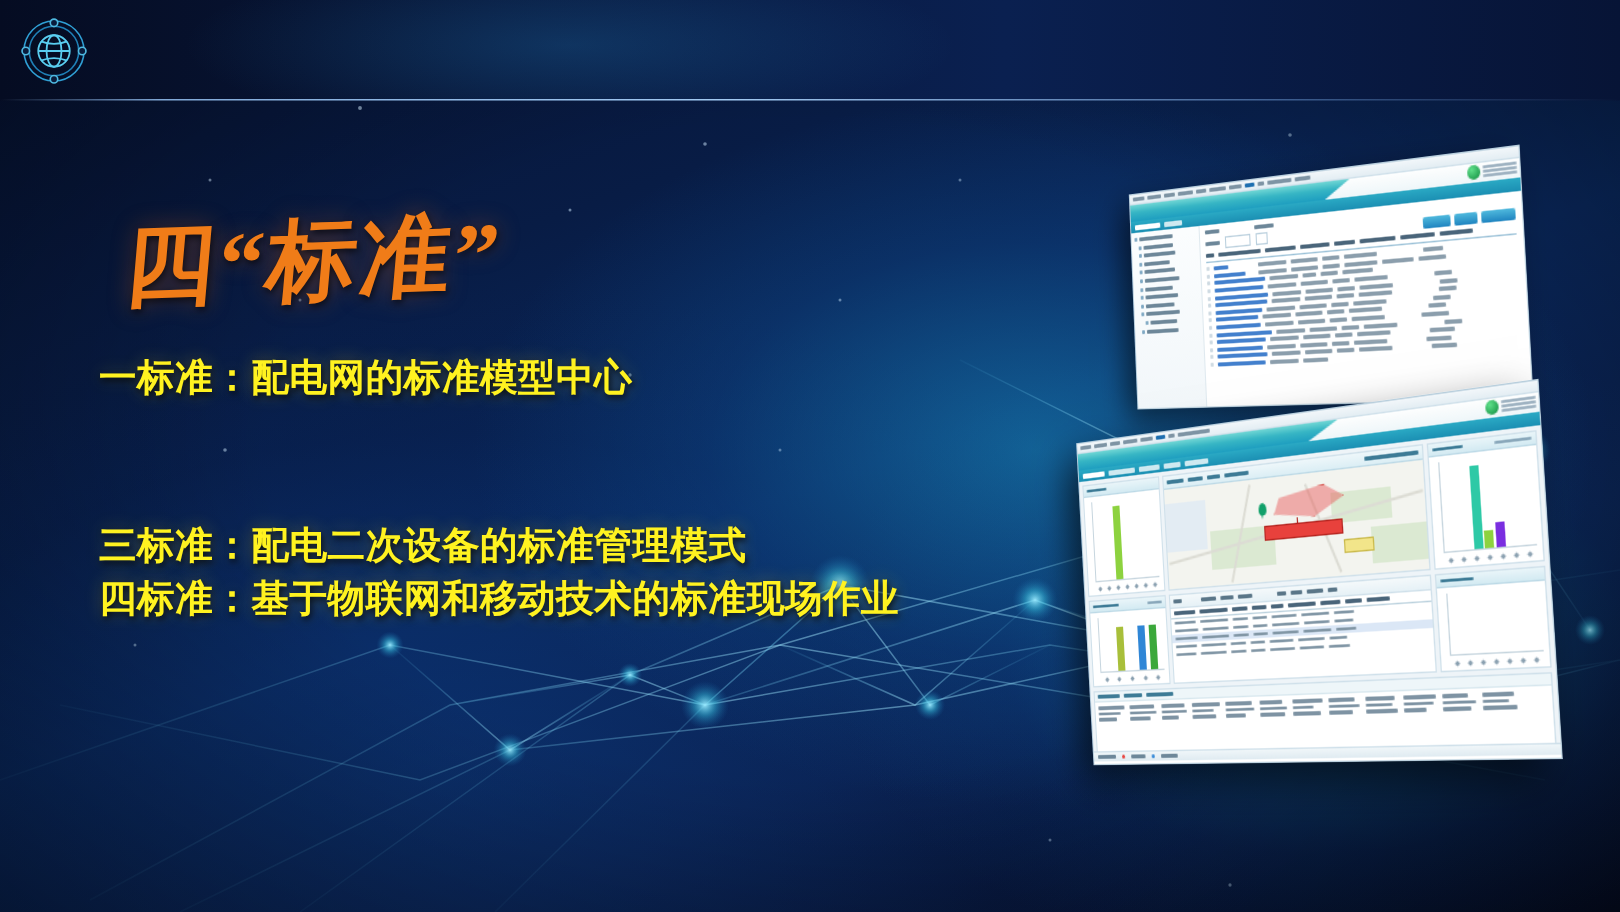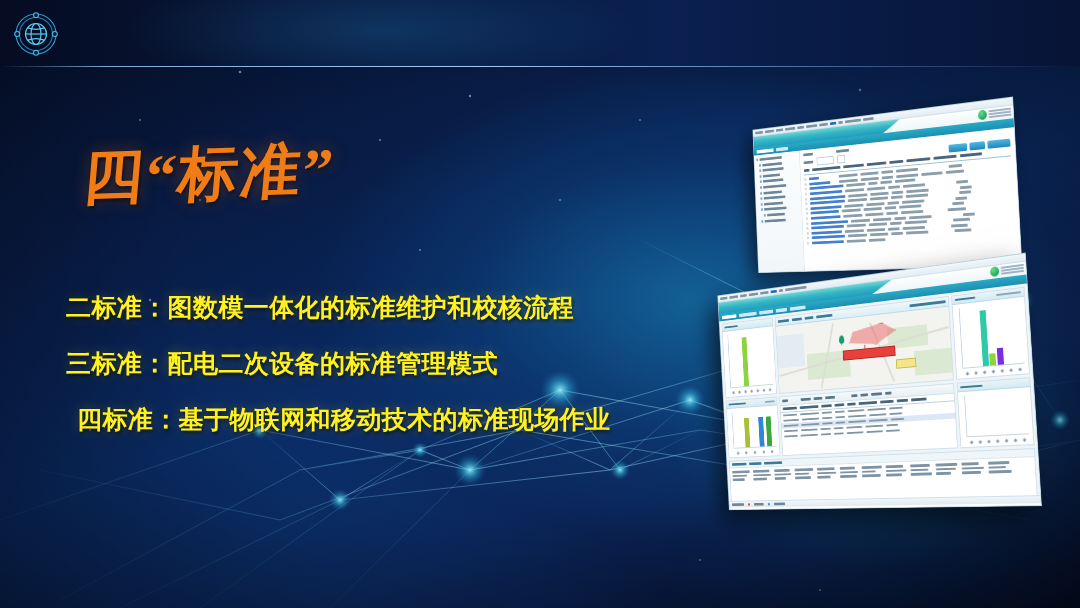--- a/index.html
+++ b/index.html
@@ -38,21 +38,21 @@
   
   #calli{position:absolute;left:84px;top:134px;font-size:60px;font-weight:bold;
     color:#f07c18;font-family:"Liberation Serif",serif;letter-spacing:2px;
     transform:skewX(-7deg) rotate(-2deg);white-space:nowrap;
     text-shadow:1px 2px 5px rgba(0,0,0,.65), 0 0 16px rgba(240,110,20,.35);}
 
   
   .bl{position:absolute;left:66px;font-size:25px;font-weight:bold;color:#fff220;
     font-family:"Liberation Sans",sans-serif;white-space:nowrap;letter-spacing:.4px;
     text-shadow:1px 2px 4px rgba(0,0,0,.8), 0 0 12px rgba(255,230,40,.28);}
-  #bl0{top:235px;} #bl1{top:291px;} #bl2{top:347px;} #bl3{top:403px;margin-left:11px;}
+  #bl0{top:235px;} #bl1{top:291px;} #bl2{top:347px;} #bl3{top:382px;}
 
   
   .winwrap{position:absolute;transform-style:preserve-3d;}
   #win-top{left:672px;top:96px;width:344px;height:168px;
     transform:perspective(820px) rotateY(-26deg) rotateZ(-4.0deg) rotateX(1deg);
     transform-origin:100% 50%;
     box-shadow:-10px 10px 26px rgba(0,0,0,.55);}
   #win-bot{left:632px;top:252px;width:400px;height:252px;
     transform:perspective(900px) rotateY(-24deg) rotateZ(-4.0deg);
     transform-origin:100% 50%;
@@ -242,21 +242,21 @@
           <circle cx="24" cy="42.8" r="2.5"></circle>
         <circle cx="5.2" cy="24" r="2.5"></circle>
           <circle cx="42.8" cy="24" r="2.5"></circle>
       </g>
     </svg>
   </div>
   <div class="hdr-rule"></div>
 
   <div id="calli">四“标准”</div>
 
-  <div class="bl" id="bl1">二标准：图数模一体化的标准维护和校核流程</div>
+  <div class="bl" id="bl0">一标准：配电网的标准模型中心</div>
   <div class="bl" id="bl2">三标准：配电二次设备的标准管理模式</div>
   <div class="bl" id="bl3">四标准：基于物联网和移动技术的标准现场作业</div>
 
   <div class="winwrap" id="win-top">
     <div class="win">
       <div class="menubar">
         <span class="mi" style="width:12px"></span>
           <span class="mi" style="width:14px"></span>
         <span class="mi" style="width:11px"></span>
           <span class="mi" style="width:15px"></span>

